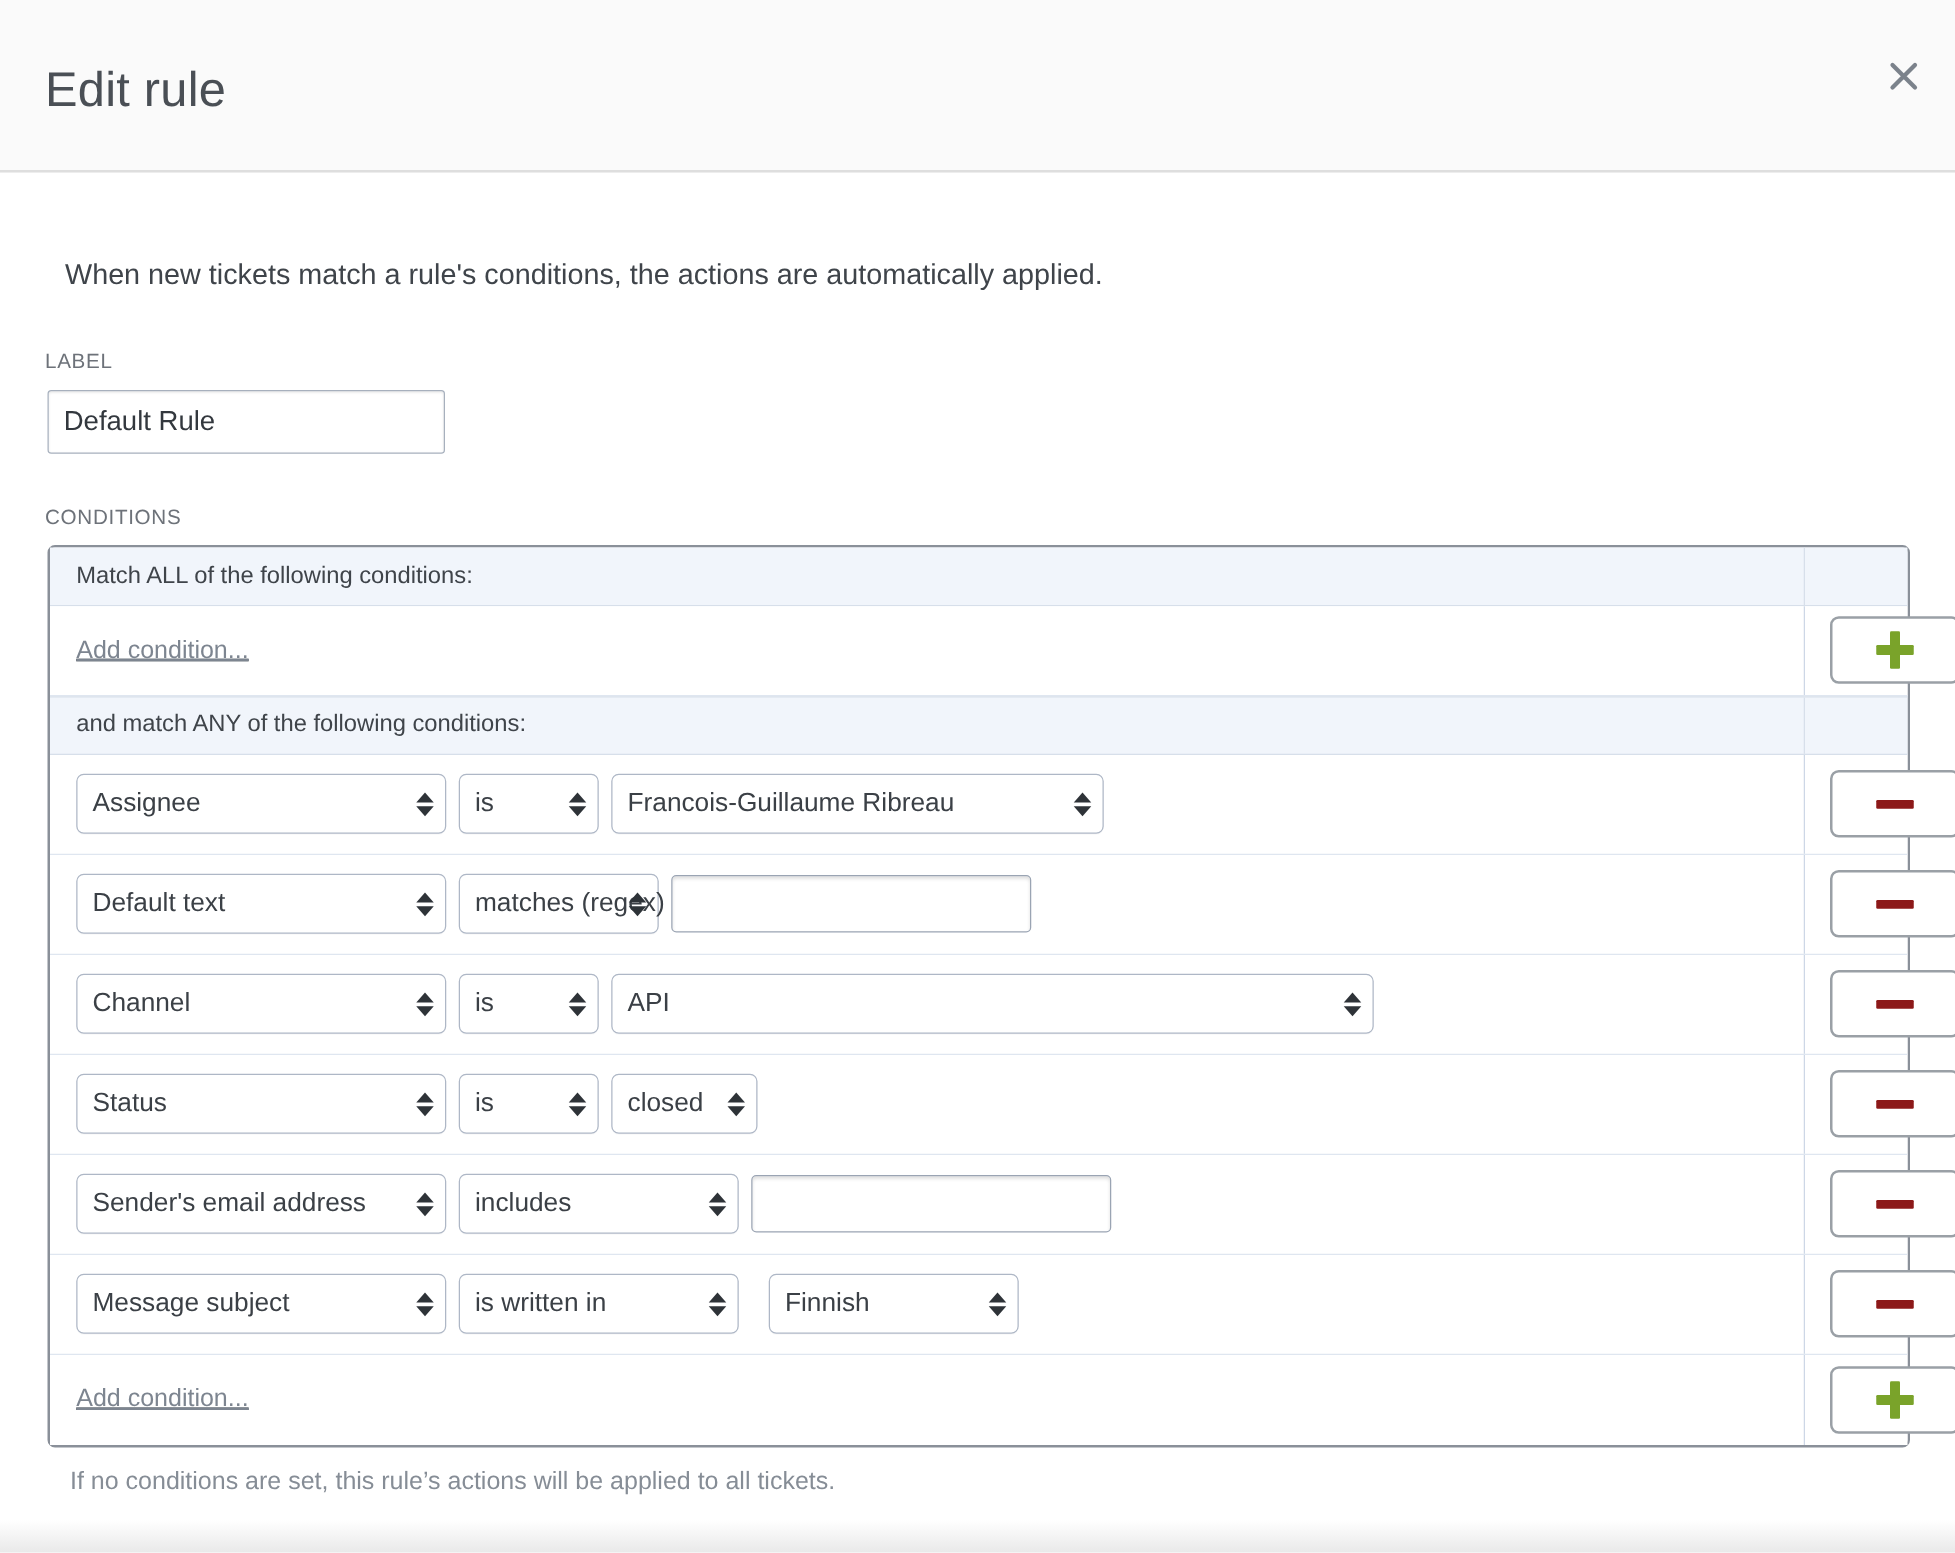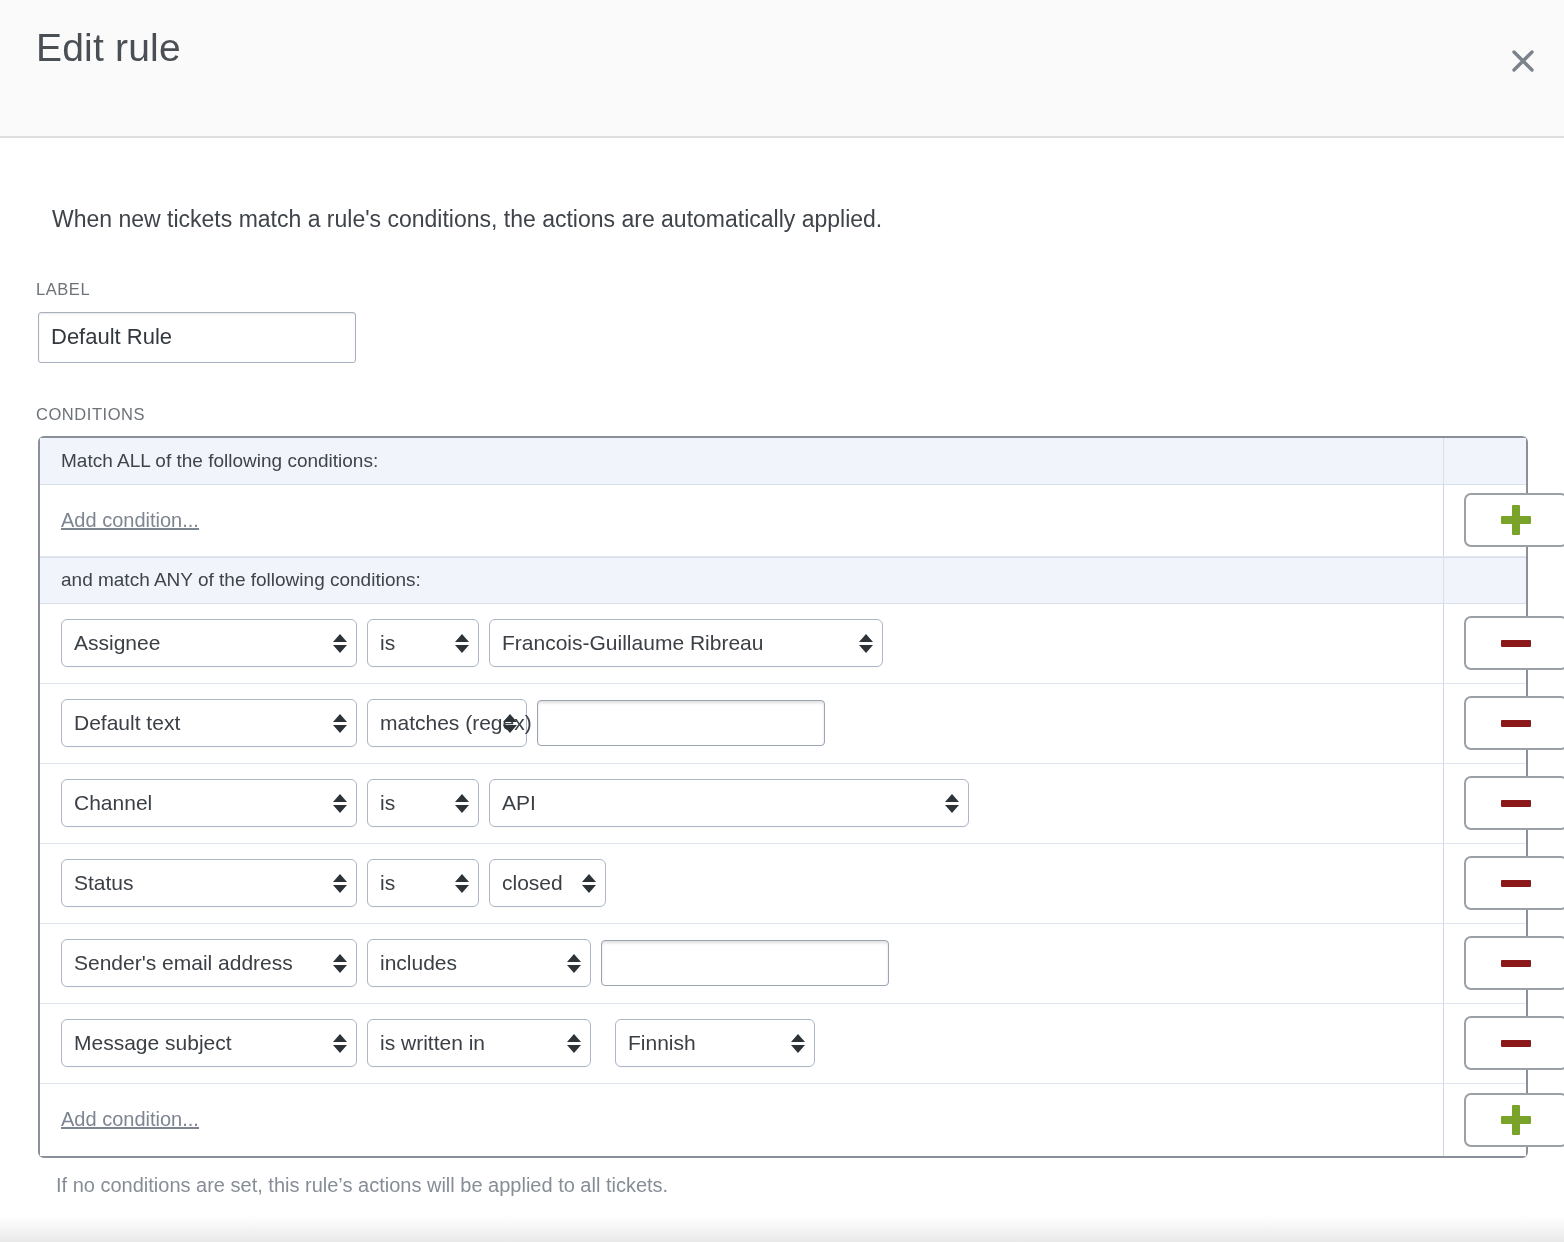--- a/index.html
+++ b/index.html
@@ -14,21 +14,21 @@
 
   
   .modal-header {
     position: relative;
     height: 138px;
     background: #fafafa;
     border-bottom: 2px solid #dedede;
   }
   .modal-title {
     position: absolute;
-    left: 36px; top: 26px;
+    left: 36px; top: 51px;
     font-size: 39px;
     font-weight: 400;
     color: #4a4f55;
     letter-spacing: 0.2px;
   }
   .close-icon {
     position: absolute;
     right: 20px; top: 40px;
     width: 42px; height: 42px;
     display: flex; align-items: center; justify-content: center;
@@ -167,21 +167,21 @@
   .sel .stepper i.up   { border-bottom: 8px solid #2e3338; }
   .sel .stepper i.down { border-top: 8px solid #2e3338; }
 
   .sel.w-field  { width: 296px; }
   .sel.w-op-s   { width: 112px; }
   .sel.w-op-m   { width: 160px; }
   .sel.w-op-l   { width: 224px; }
   .sel.w-val-s  { width: 117px; }
   .sel.w-val-m  { width: 200px; margin-left: 14px; }
   .sel.w-val-l  { width: 394px; }
-  .sel.w-val-xl { width: 480px; }
+  .sel.w-val-xl { width: 610px; }
 
   .txt {
     height: 46px;
     border: 1px solid #9aa4b3;
     border-radius: 4px;
     background: #fff;
     box-shadow: inset 0 2px 3px rgba(0,0,0,.13);
     font-family: "Liberation Sans", sans-serif;
     font-size: 21px;
     color: #3b4046;

